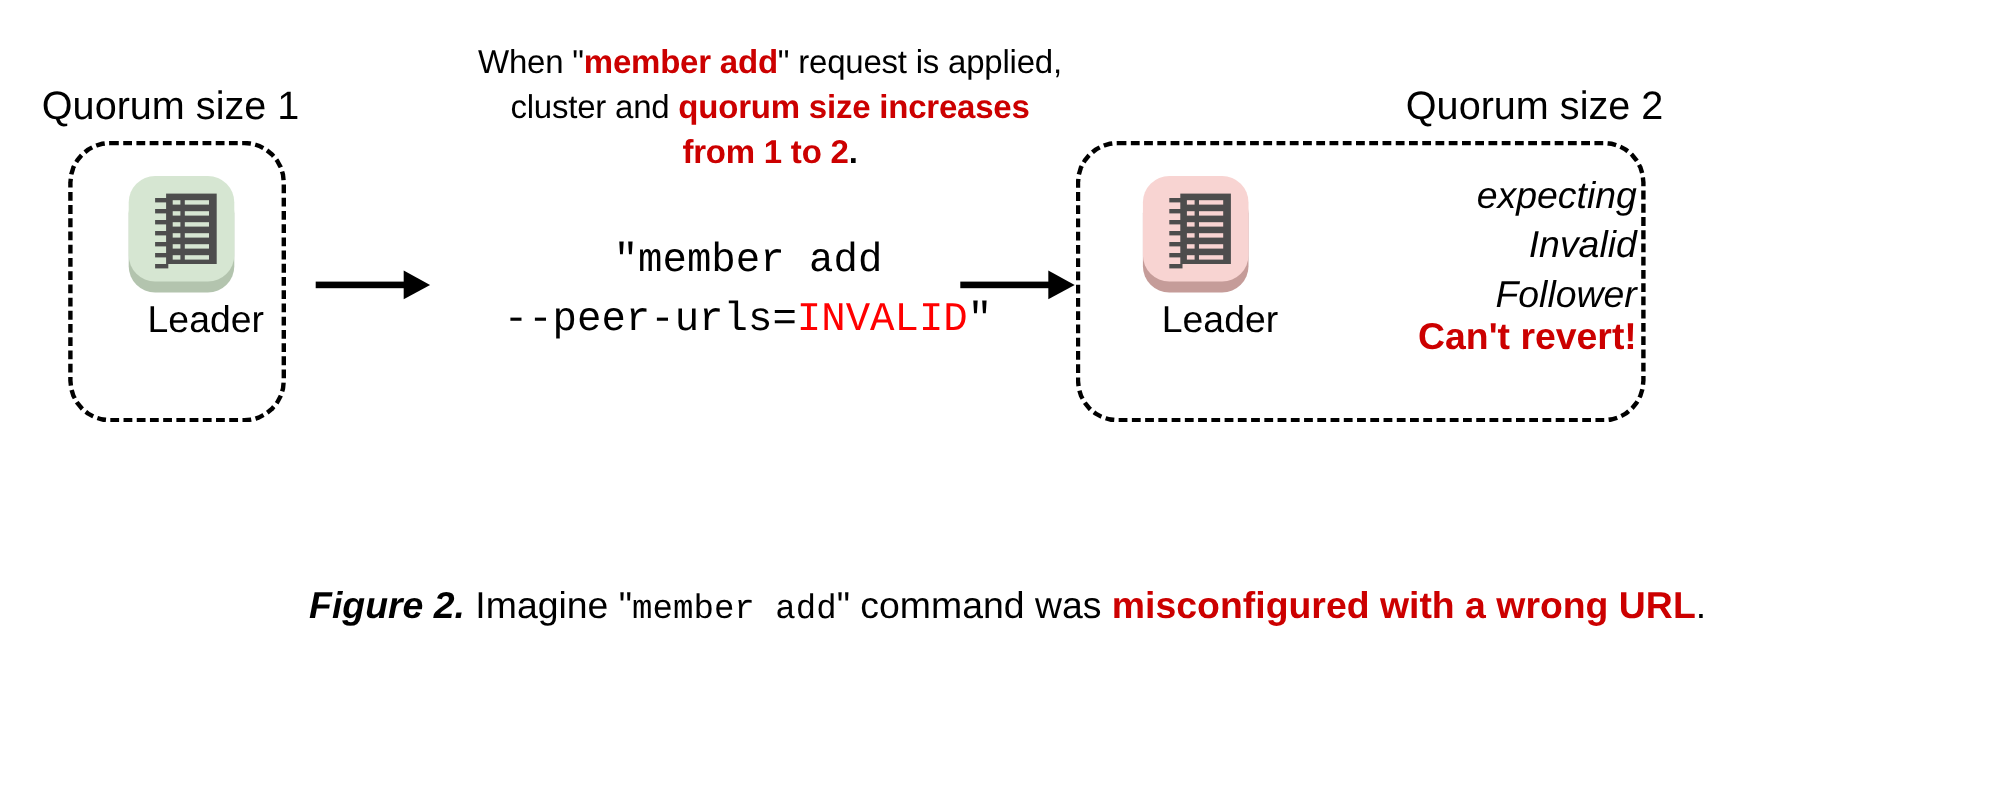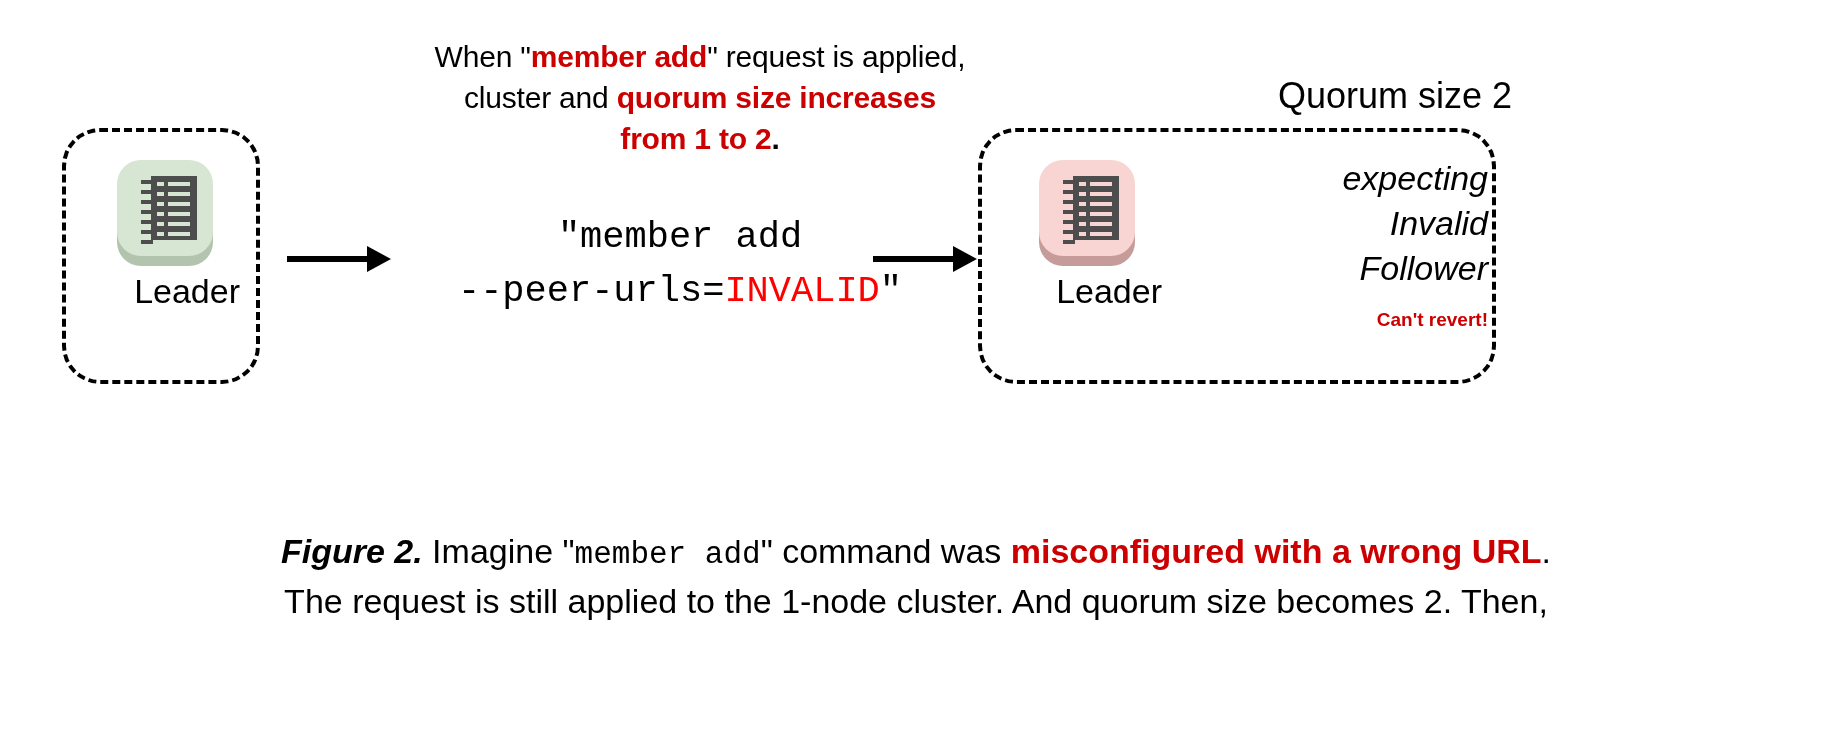--- a/index.html
+++ b/index.html
@@ -149,22 +149,21 @@
     top: 24px;
     width: 320px;
     text-align: right;
   }
   .expect-line {
     font-size: 34px;
     line-height: 45px;
     font-style: italic;
   }
   #cant-revert {
-    margin-top: 14px;
-    font-size: 19px;
+    font-size: 34px;
     font-weight: bold;
     color: #cc0000;
     line-height: 30px;
   }
 
   
   .arrow { position: absolute; height: 0; }
   .arrow .shaft {
     position: absolute;
     left: 0;
@@ -226,20 +225,21 @@
 <body>
 
 <div id="stage">
 
   <div class="abs center" id="top-note">
     <div><span>When "</span><span class="bold red">member add</span><span>" request is applied,</span></div>
     <div><span>cluster and </span><span class="bold red">quorum size increases</span></div>
     <div><span class="bold red">from 1 to 2</span><span class="bold">.</span></div>
   </div>
 
+  <div class="abs group-title" id="title-left">Quorum size 1</div>
 
   <div class="abs cluster-box" id="box-left">
     <div class="node" id="node-left">
       <div class="node-icon-wrap">
         <div class="icon-shadow shadow-green"></div>
         <div class="icon-tile tile-green">
           <div class="rack">
             <div class="rack-row g-row" style="top:6px"></div>
             <div class="rack-line g-line" style="top:6px"></div>
             <div class="rack-row g-row" style="top:16px"></div>
@@ -317,16 +317,15 @@
     <div id="right-text">
       <div class="expect-line">expecting</div>
       <div class="expect-line">Invalid</div>
       <div class="expect-line">Follower</div>
       <div id="cant-revert">Can't revert!</div>
     </div>
   </div>
 
   <div class="abs" id="figure-caption">
     <div><span class="fig-label">Figure 2.</span><span> Imagine "</span><span class="cap-mono">member add</span><span>" command was </span><span class="strong-red">misconfigured with a wrong URL</span><span>.</span></div>
-    <div>The request is still applied to the 1-node cluster. And quorum size becomes 2. Then,</div>
   </div>
 
 </div>
 
 </body></html>

